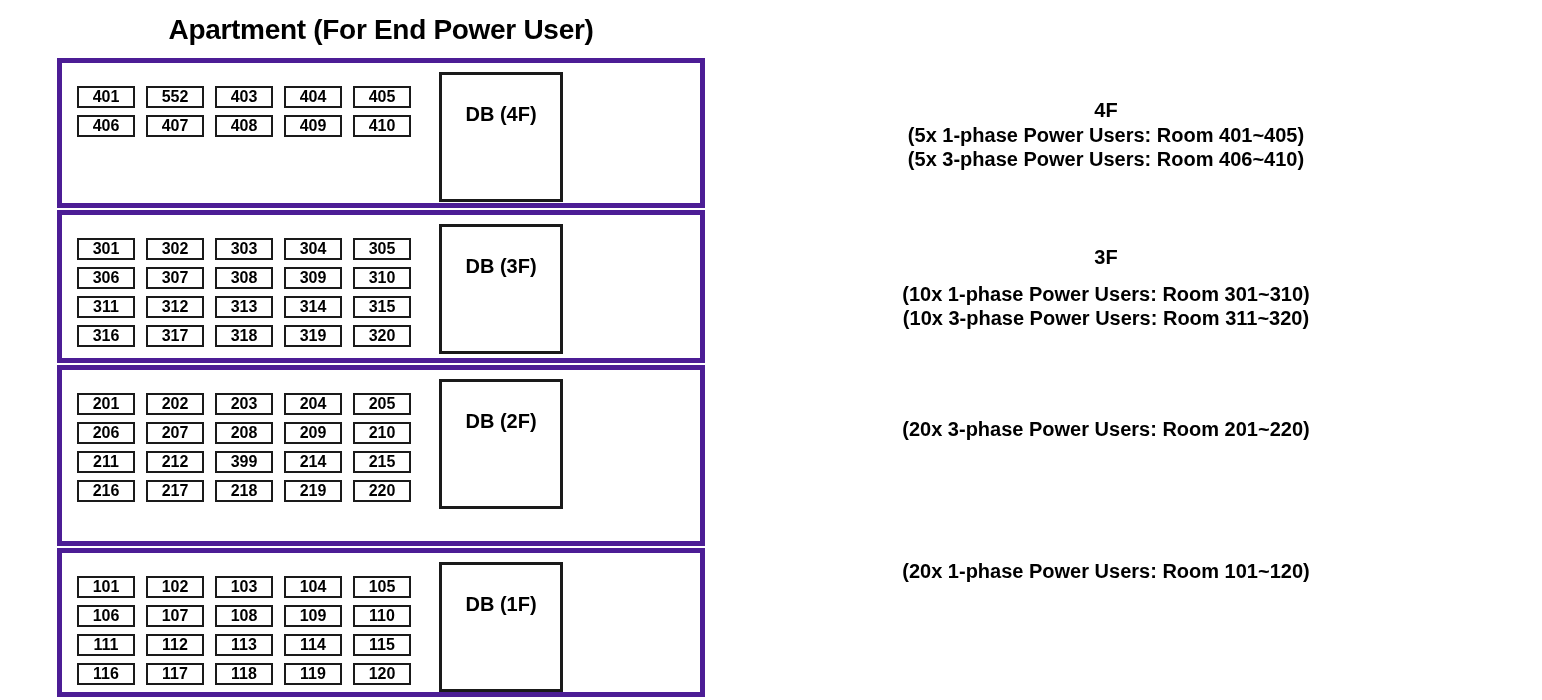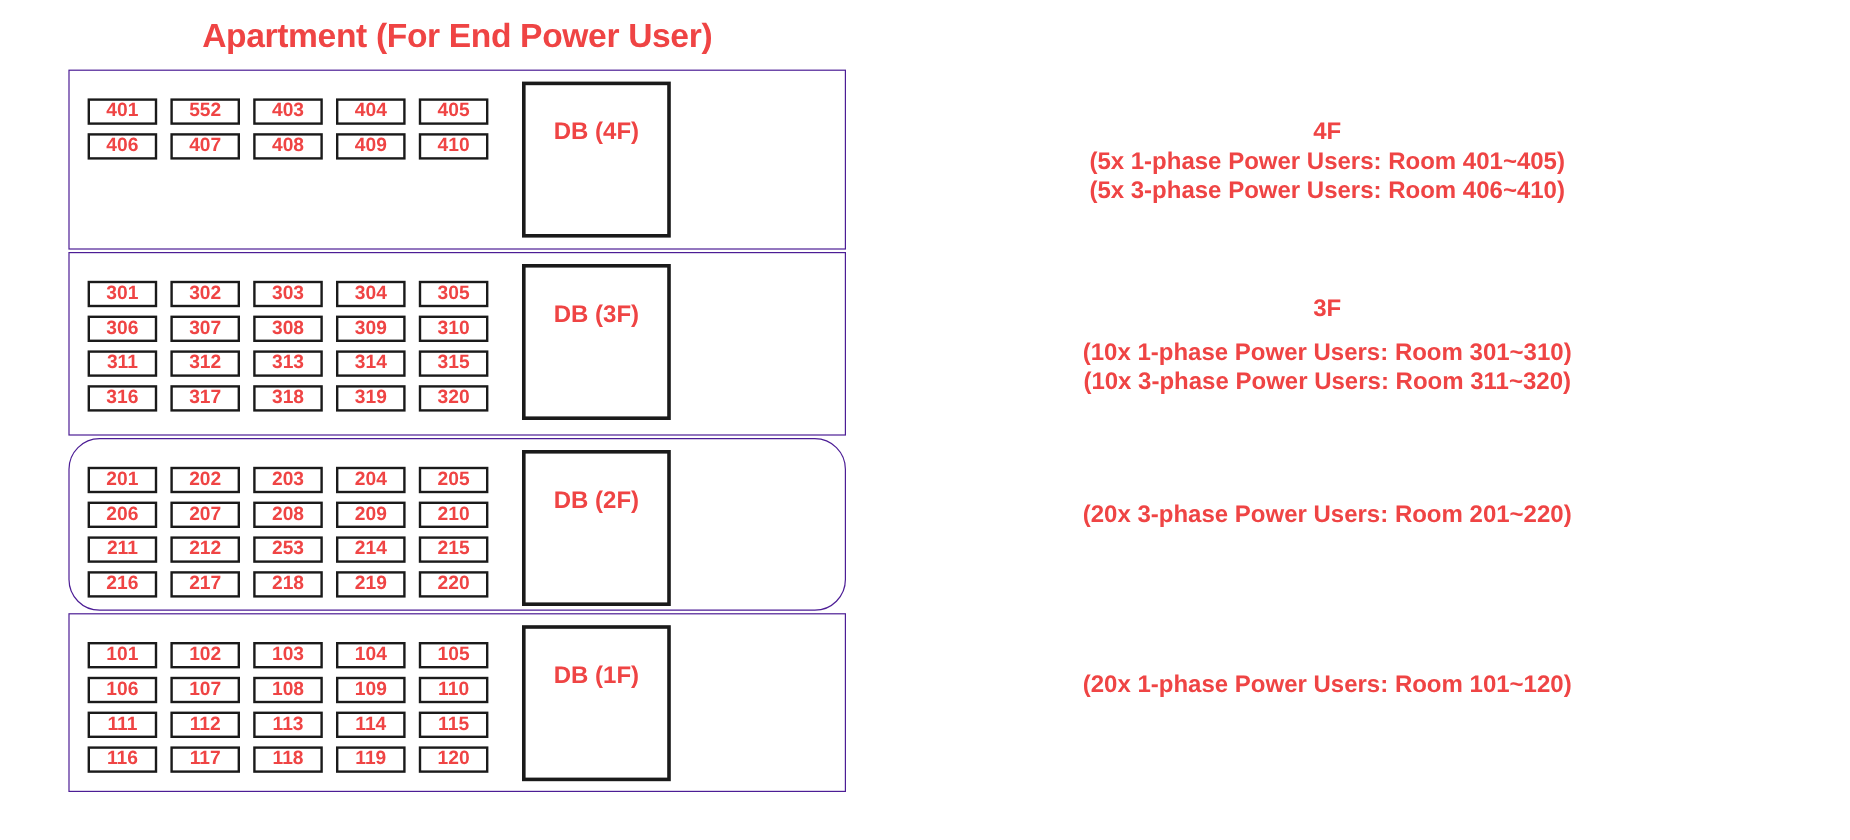--- a/index.html
+++ b/index.html
@@ -7,21 +7,21 @@
     padding: 0;
     background: #ffffff;
     font-family: "Liberation Sans", sans-serif;
   }
   .stage {
     position: relative;
     width: 1542px;
     height: 700px;
     background: #ffffff;
     overflow: hidden;
-    color: #ef4444;
+    color: #000000;
     text-decoration: underline;
   }
   .title {
     position: absolute;
     left: 57px;
     top: 14px;
     width: 648px;
     text-align: center;
     font-size: 28px;
     font-weight: bold;
@@ -30,27 +30,27 @@
   }
   .building {
     position: absolute;
     left: 57px;
     top: 58px;
     width: 648px;
   }
   .floor {
     position: relative;
     box-sizing: border-box;
-    border: 1px solid #4c1d95;
+    border: 5px solid #4c1d95;
     background: #ffffff;
   }
   .floor + .floor { margin-top: 2px; }
   .floor-4f { height: 150px; }
   .floor-3f { height: 153px; }
-  .floor-2f { height: 144px; border-radius: 26px; }
+  .floor-2f { height: 181px; }
   .floor-1f { height: 149px; }
   .rooms {
     position: absolute;
     left: 15px;
     top: 23px;
     display: grid;
     grid-template-columns: repeat(5, 58px);
     column-gap: 11px;
     row-gap: 7px;
   }
@@ -177,21 +177,21 @@
           <div class="room">203</div>
           <div class="room">204</div>
           <div class="room">205</div>
           <div class="room">206</div>
           <div class="room">207</div>
           <div class="room">208</div>
           <div class="room">209</div>
           <div class="room">210</div>
           <div class="room">211</div>
           <div class="room">212</div>
-          <div class="room">253</div>
+          <div class="room">399</div>
           <div class="room">214</div>
           <div class="room">215</div>
           <div class="room">216</div>
           <div class="room">217</div>
           <div class="room">218</div>
           <div class="room">219</div>
           <div class="room">220</div>
         </div>
       <div class="db">
         <div class="db-label">DB (2F)</div>

